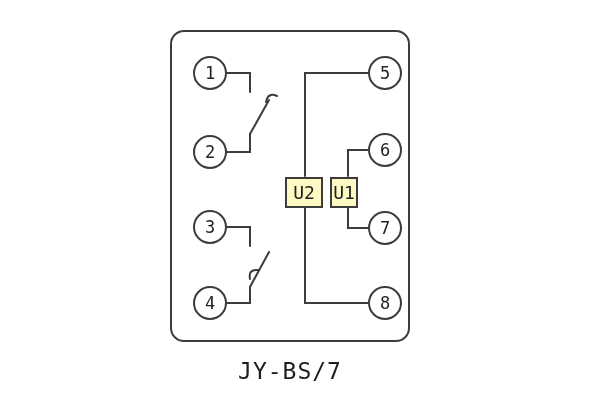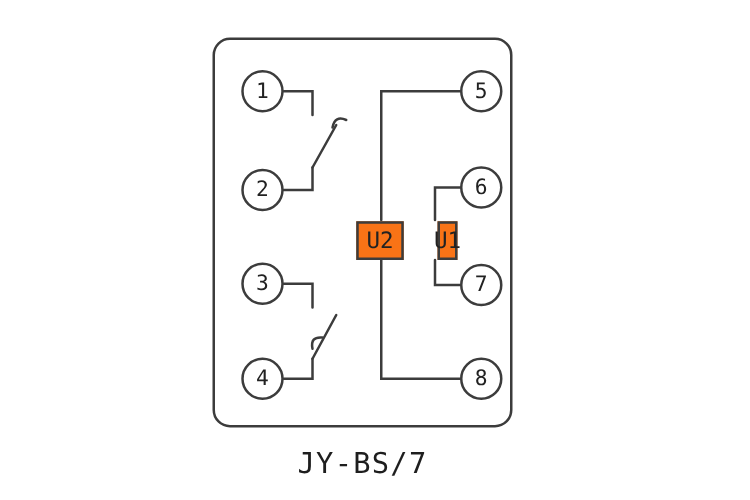--- a/index.html
+++ b/index.html
@@ -48,21 +48,21 @@
       align-items: center;
       justify-content: center;
       font-size: 17px;
       line-height: 1;
       z-index: 2;
       box-sizing: content-box;
     }
     .ubox {
       position: absolute;
       border: 2px solid #3c3c3c;
-      background: #f97316;
+      background: #fef9c3;
       color: #222222;
       display: flex;
       align-items: center;
       justify-content: center;
       font-size: 18px;
       line-height: 1;
       z-index: 2;
       box-sizing: border-box;
     }
     .caption {
@@ -112,17 +112,17 @@
   <div class="terminal" style="left:193px; top:135px;">2</div>
   <div class="terminal" style="left:193px; top:210px;">3</div>
   <div class="terminal" style="left:193px; top:286px;">4</div>
 
   <div class="terminal" style="left:368px; top:56px;">5</div>
   <div class="terminal" style="left:368px; top:133px;">6</div>
   <div class="terminal" style="left:368px; top:211px;">7</div>
   <div class="terminal" style="left:368px; top:286px;">8</div>
 
   <div class="ubox" style="left:285px; top:177px; width:38px; height:31px;">U2</div>
-  <div class="ubox" style="left:350px; top:177px; width:16px; height:31px;">U1</div>
+  <div class="ubox" style="left:330px; top:177px; width:28px; height:31px;">U1</div>
 
   <div class="caption">JY-BS/7</div>
 
 </div>
 
 </body></html>

